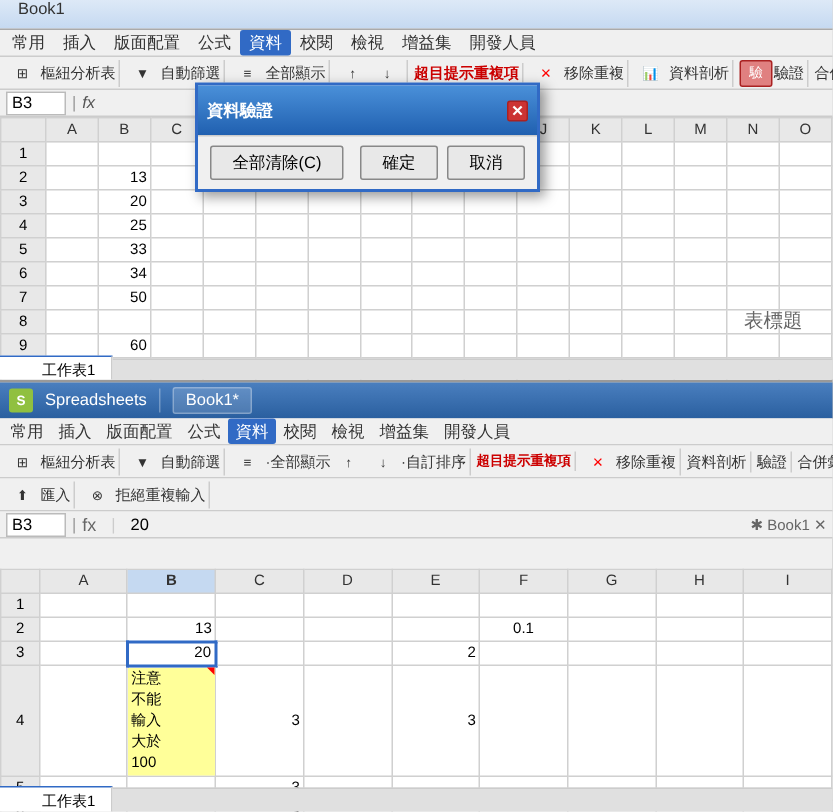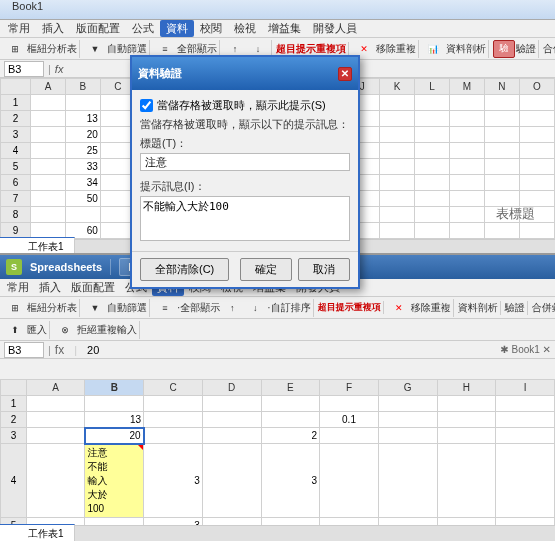--- a/index.html
+++ b/index.html
@@ -242,21 +242,21 @@
       align-items: center;
       justify-content: center;
       font-size: 9px;
       color: white;
       font-weight: bold;
     }
 
     .taskbar-app-label {
       color: white;
       font-size: 11px;
-      font-weight: bold;
+      font-weight: normal;
       padding: 2px 8px 2px 4px;
       border-right: 1px solid rgba(255,255,255,0.3);
       margin-right: 4px;
     }
 
     .taskbar-doc-item {
       color: white;
       font-size: 11px;
       padding: 2px 8px;
       background: rgba(255,255,255,0.15);
@@ -773,31 +773,20 @@
     </div>
   </div>
 
 </div>
 
 <div class="modal-overlay">
   <div class="modal-title-bar">
     <span>資料驗證</span>
     <div class="modal-title-close">✕</div>
   </div>
-  <div class="modal-body">
-    <div class="modal-checkbox-row">
-      <input type="checkbox" checked="" style="">
-      <span>當儲存格被選取時，顯示此提示(S)</span>
-    </div>
-    <div class="modal-section-label">當儲存格被選取時，顯示以下的提示訊息：</div>
-    <div class="modal-label">標題(T)：</div>
-    <input type="text" style="width: 100%; border: 1px solid rgb(187, 187, 187); font-size: 11px; padding: 2px 4px; margin-bottom: 4px;" value="注意">
-    <div class="modal-label">提示訊息(I)：</div>
-    <textarea class="modal-textarea" style="">不能輸入大於100</textarea>
-  </div>
   <div class="modal-footer">
     <button class="modal-btn">全部清除(C)</button>
     <div style="display:flex; gap:6px;">
       <button class="modal-btn">確定</button>
       <button class="modal-btn">取消</button>
     </div>
   </div>
 </div>
 
 <div class="taskbar-divider">

